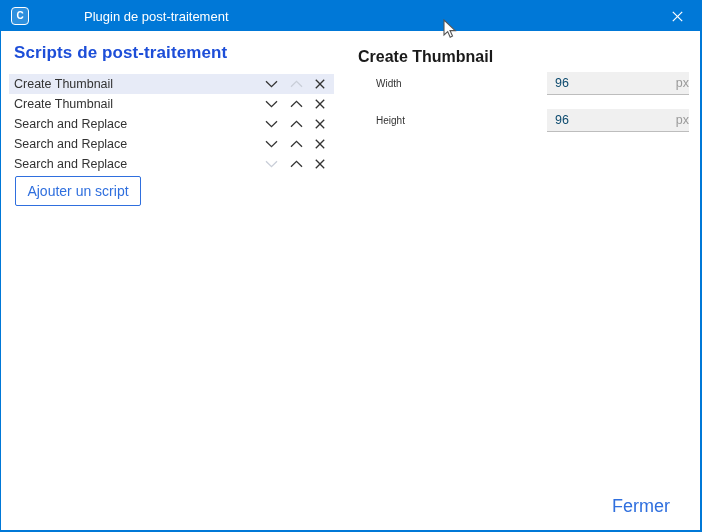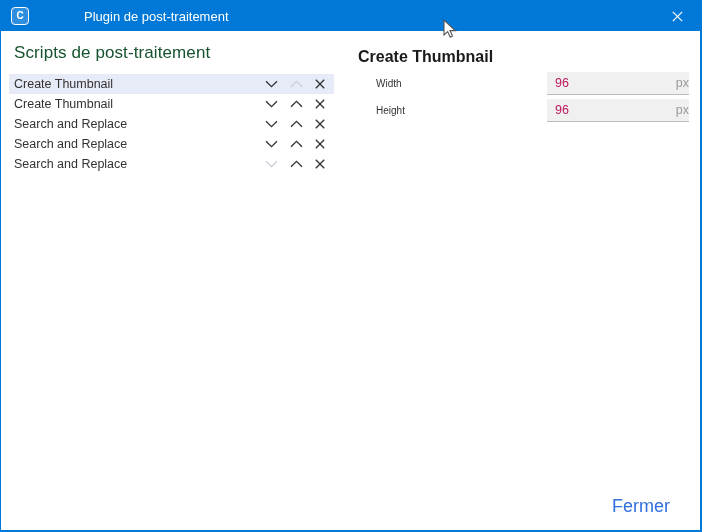--- a/index.html
+++ b/index.html
@@ -43,21 +43,21 @@
     margin-left:auto;
     width:46px; height:30px;
     background:transparent; border:none; padding:0;
     display:flex; align-items:center; justify-content:center;
   }
   .close-btn svg { stroke:#ffffff; stroke-width:1.2; fill:none; }
 
   
   .left-heading {
     position:absolute; left:13px; top:42px;
-    margin:0; font-size:17px; font-weight:normal; color:#14532d;
+    margin:0; font-size:17px; font-weight:bold; color:#1d4ed8;
     letter-spacing:0.1px;
   }
   .script-list {
     position:absolute; left:8px; top:73px; width:325px;
   }
   .script-row {
     height:20px;
     display:flex; align-items:center;
     padding:0 9px 0 5px;
     font-size:12.5px; color:#333333;
@@ -81,34 +81,34 @@
   
   .settings-heading {
     position:absolute; left:357px; top:47px;
     margin:0; font-size:16px; font-weight:bold; color:#1a1a1a;
   }
   .field-row {
     position:absolute; left:375px; width:313px; height:23px;
     display:flex; align-items:center; justify-content:space-between;
   }
   .field-row.row-0 { top:71px; }
-  .field-row.row-1 { top:98px;gap:14px; }
+  .field-row.row-1 { top:108px;gap:14px; }
   .field-label { font-size:10px; color:#333333; }
   .field-input {
     width:142px; height:23px;
     box-sizing:border-box;
     background:var(--field-bg,#f0f0f0);
     border:none;
     border-bottom:1px solid #bdbdbd;
     display:flex; align-items:center;
   }
   .field-input input {
     border:none; background:transparent; outline:none;
     width:95px; padding:0 0 0 8px;
-    font-size:12.5px; color:#be185d;
+    font-size:12.5px; color:#0c4a6e;
     font-family:"Liberation Sans", sans-serif;
   }
   .unit {
     margin-left:auto; padding-right:0;
     color:var(--unit-text,#9a9a9a); font-size:12.5px;
   }
 
   
   .fermer-btn {
     position:absolute; right:26px; top:493px;
@@ -218,20 +218,21 @@
         <polyline points="1,6.7 6.5,1.3 12,6.7"></polyline>
       </svg>
       <svg class="remove" width="10" height="10" viewBox="0 0 10 10">
         <line x1="0.8" y1="0.8" x2="9.2" y2="9.2"></line>
         <line x1="9.2" y1="0.8" x2="0.8" y2="9.2"></line>
       </svg>
     </span>
   </div>
 </div>
 
+  <button class="add-btn">Ajouter un script</button>
 
   <h2 class="settings-heading">Create Thumbnail</h2>
 
   <div class="field-row row-0">
     <span class="field-label">Width</span>
     <span class="field-input">
       <input type="text" value="96" style="">
       <span class="unit">px</span>
     </span>
   </div>

